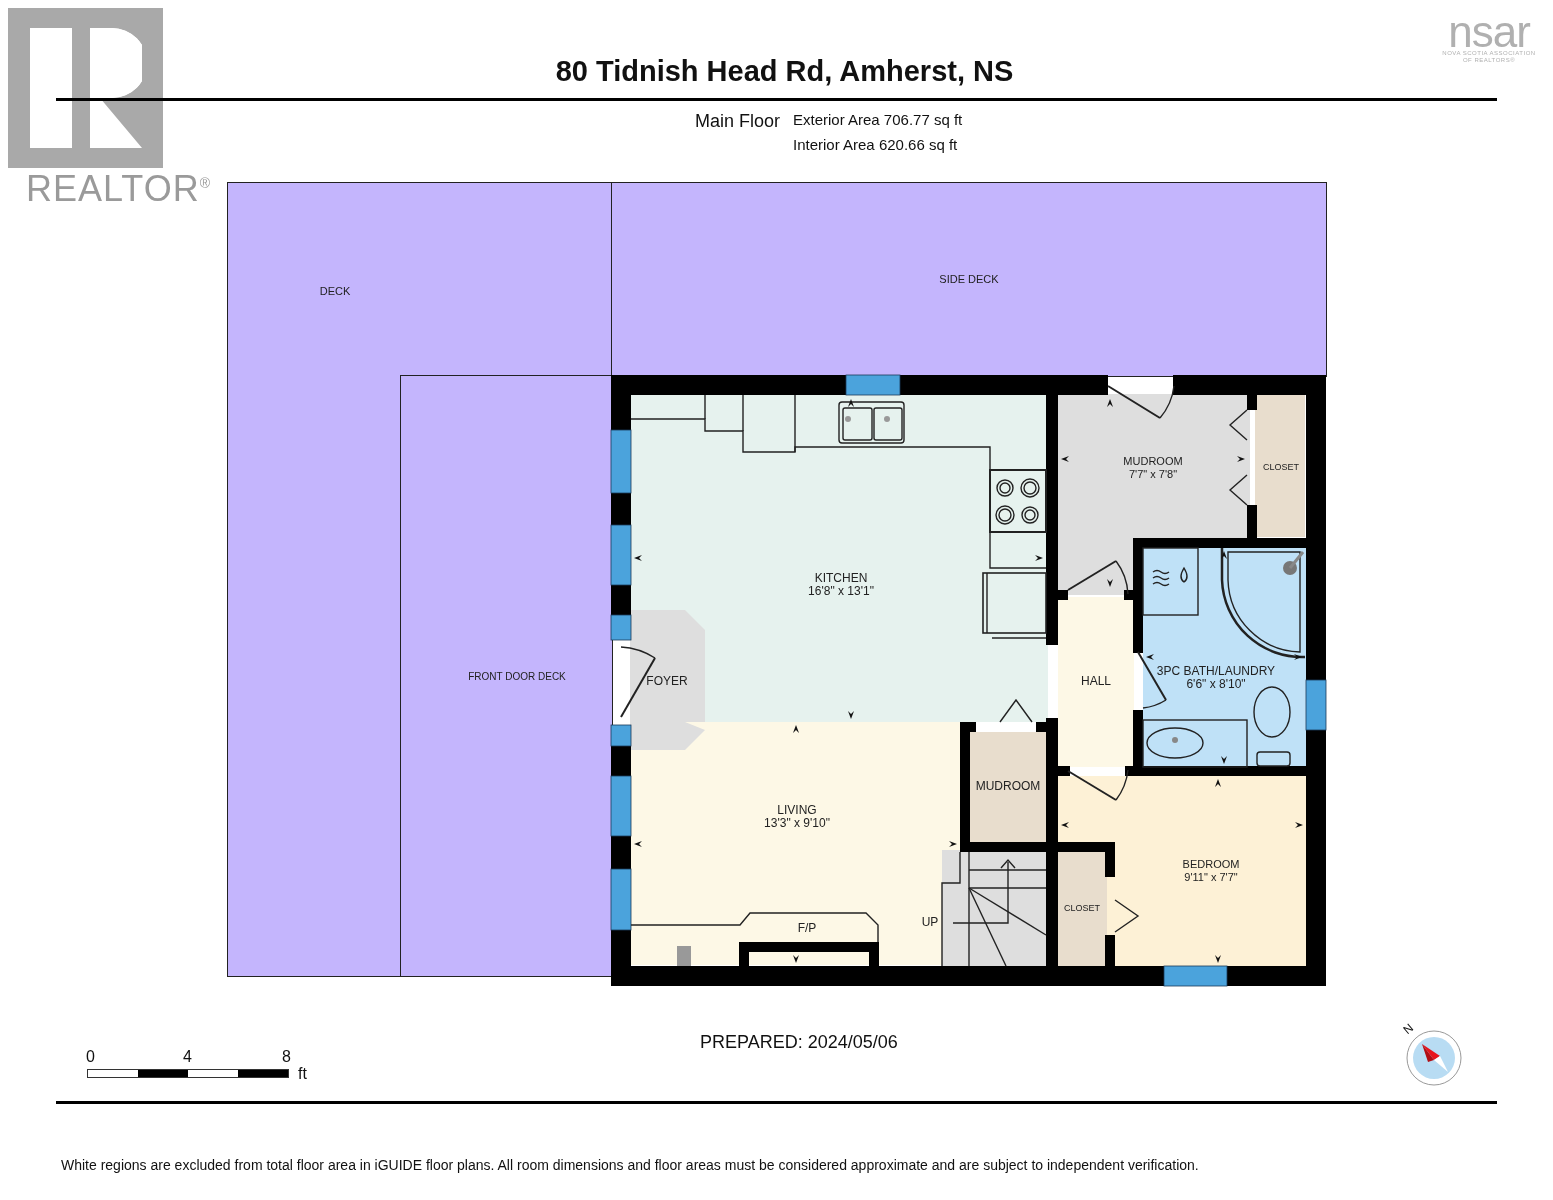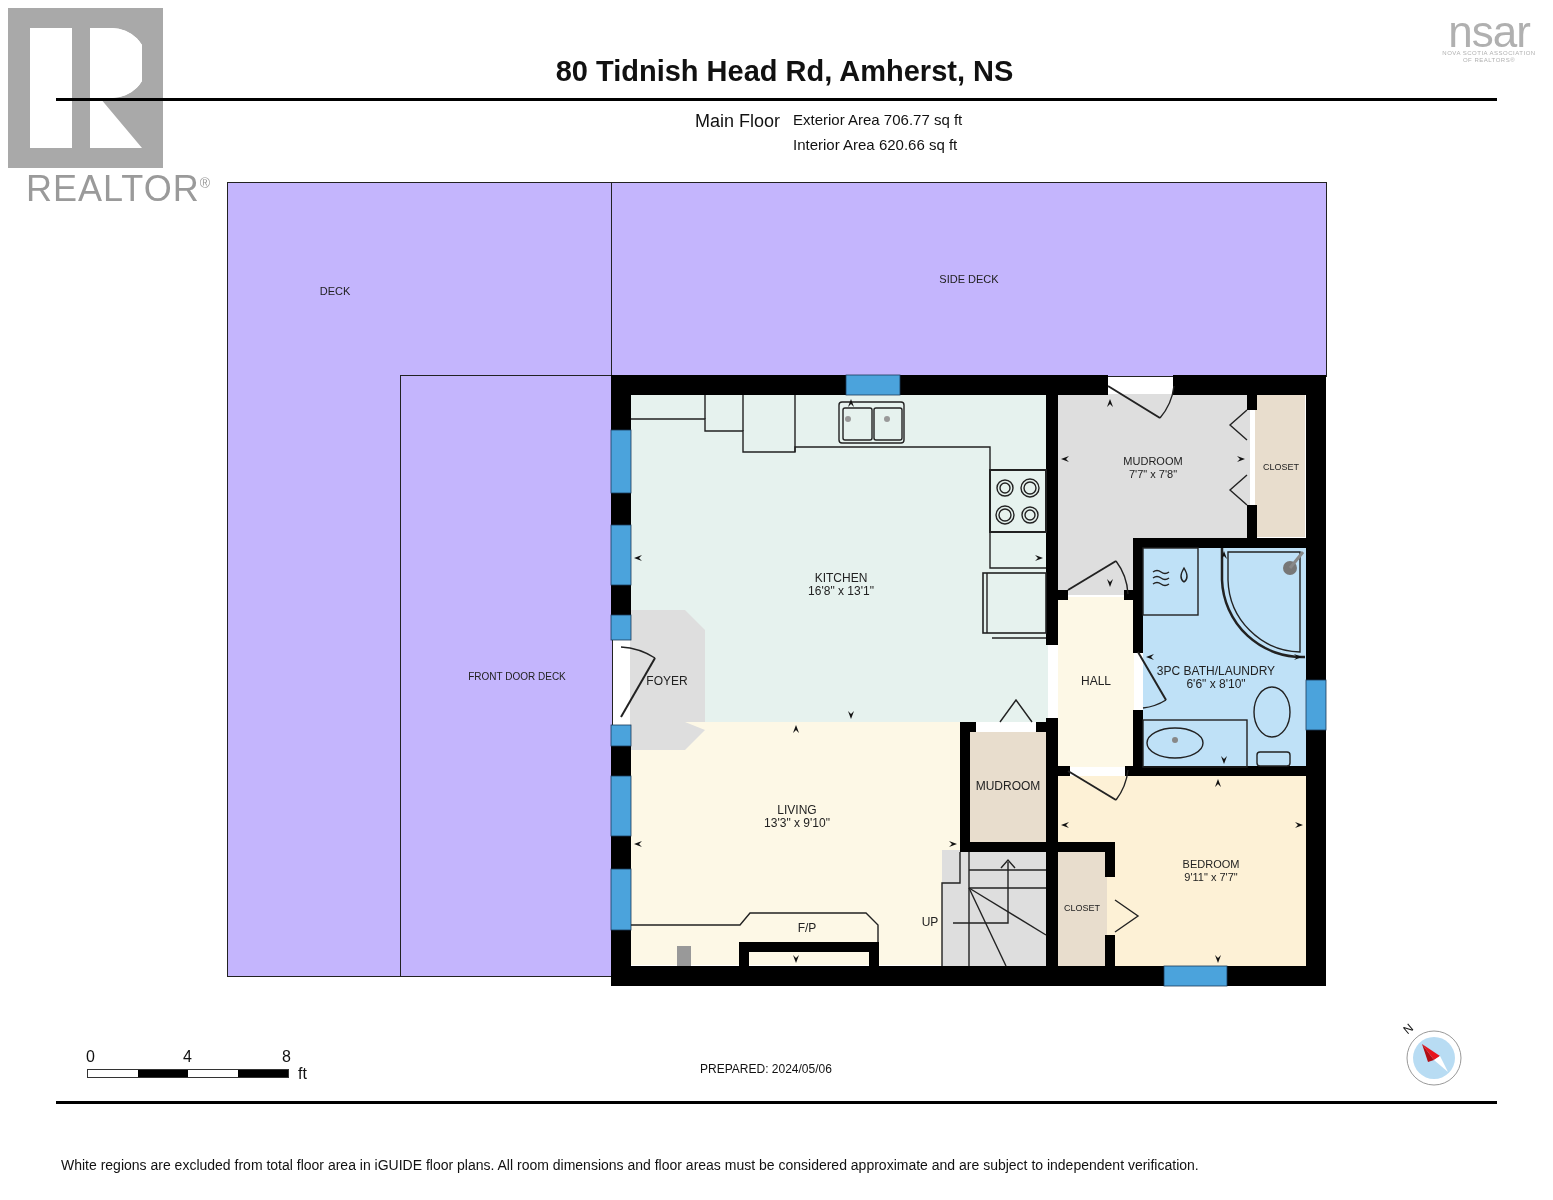--- a/index.html
+++ b/index.html
@@ -16,21 +16,21 @@
   .title{left:8px;width:1553px;top:55px;text-align:center;font-size:29px;font-weight:bold;}
   .rule{left:56px;width:1441px;height:3px;background:#000;}
   .area-label{left:695px;top:111px;font-size:18px;font-weight:normal;}
   .area-ext{left:793px;top:111px;font-size:15px;}
   .area-int{left:793px;top:136px;font-size:15px;}
   .deck{border:1px solid #222;background:#c4b5fd;}
   .lbl{position:absolute;font-size:11px;text-align:center;white-space:nowrap;transform:translate(-50%,-50%);line-height:13px;color:#222;}
   .lbl-md{font-size:12px;}
   .scale-txt{font-size:16px;}
   .footer-note{left:61px;top:1113px;font-size:14px;margin-top:44px;}
-  .prepared{left:700px;top:1062px;font-size:12px;}
+  .prepared{left:700px;top:1032px;font-size:18px;}
 </style>
 </head>
 <body>
 
 <div class="abs logo-r">
   <div class="stem"></div>
   <svg class="bowl" viewBox="0 0 52 120" width="52" height="120">
     <path d="M0 0 H22 A30 30 0 0 1 22 70 H10 L52 120 H0 Z" fill="#fff"></path>
     <path d="M0 0 H22 A30 30 0 0 1 22 70 H0" fill="#fff"></path>
   </svg>

